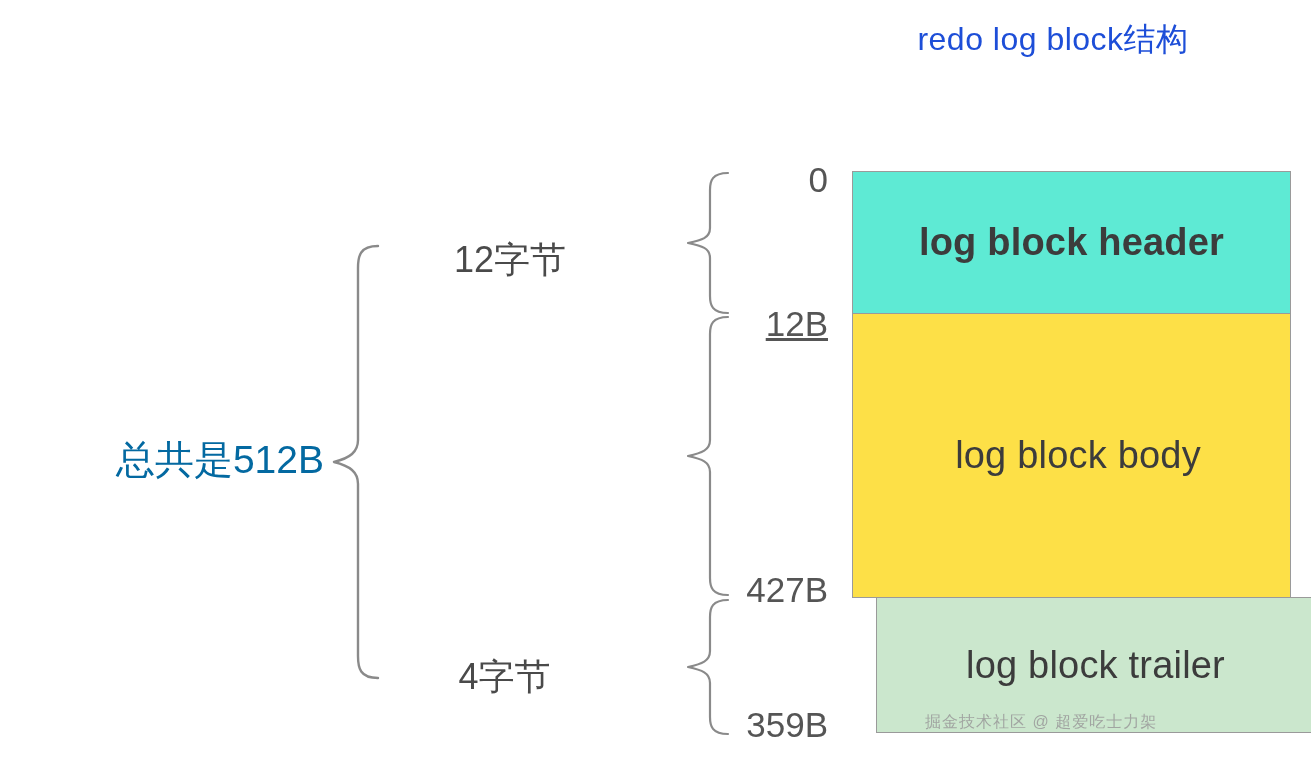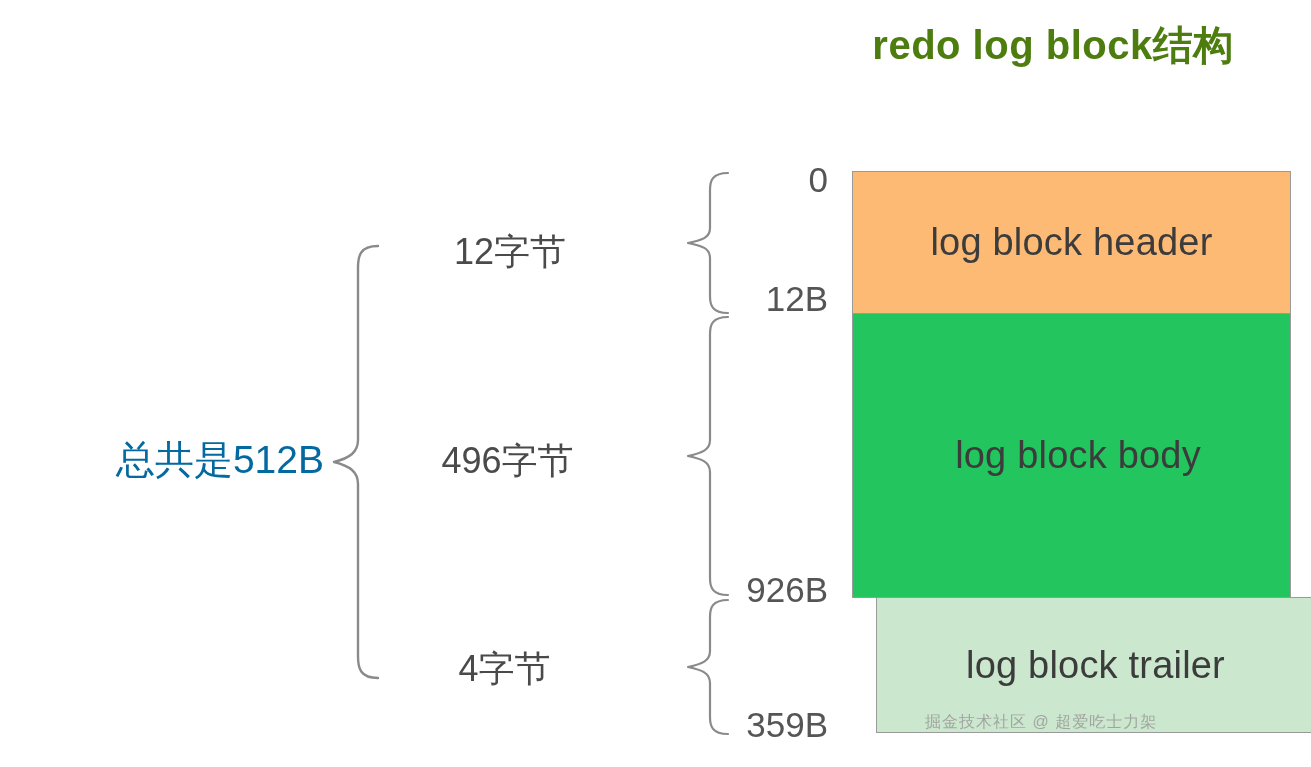--- a/index.html
+++ b/index.html
@@ -18,23 +18,23 @@
     overflow: hidden;
   }
 
   
   .title {
     position: absolute;
     left: 818px;
     top: 18px;
     width: 470px;
     text-align: center;
-    font-size: 40px;
-    font-weight: 700;
-    color: #4d7c0f;
+    font-size: 32px;
+    font-weight: 400;
+    color: #1d4ed8;
     letter-spacing: 0.5px;
     white-space: nowrap;
   }
 
   
   .total-label {
     position: absolute;
     left: 34px;
     top: 433px;
     width: 290px;
@@ -44,35 +44,36 @@
     white-space: nowrap;
   }
 
   
   .size-label {
     position: absolute;
     font-size: 36px;
     color: #4a4a4a;
     white-space: nowrap;
     text-align: center;
+    margin-top: 8px;
   }
   .size-label.s-header { left: 395px; top: 228px; width: 230px; }
   .size-label.s-body   { left: 385px; top: 437px; width: 245px; }
   .size-label.s-trailer{ left: 392px; top: 645px; width: 225px; }
 
   
   .offset-label {
     position: absolute;
     font-size: 35px;
     color: #555555;
     white-space: nowrap;
     text-align: right;
   }
   .offset-label.o-0    { left: 660px; top: 160px;  width: 168px; }
-  .offset-label.o-12   { left: 660px; top: 279px;  width: 168px; }
+  .offset-label.o-12   { left: 660px; top: 304px;  width: 168px; text-decoration: underline; }
   .offset-label.o-508  { left: 640px; top: 570px;  width: 188px; }
   .offset-label.o-512  { left: 640px; top: 705px;  width: 188px; }
 
   
   .brace-svg {
     position: absolute;
     left: 0;
     top: 0;
     width: 1311px;
     height: 767px;
@@ -130,26 +131,25 @@
 </head>
 <body>
 
 <div id="stage">
 
   <div class="title">redo log block结构</div>
 
   <div class="total-label">总共是512B</div>
 
   <div class="size-label s-header">12字节</div>
-  <div class="size-label s-body">496字节</div>
   <div class="size-label s-trailer">4字节</div>
 
   <div class="offset-label o-0">0</div>
   <div class="offset-label o-12">12B</div>
-  <div class="offset-label o-508">926B</div>
+  <div class="offset-label o-508">427B</div>
   <div class="offset-label o-512">359B</div>
 
   <svg class="brace-svg" viewBox="0 0 1311 767">
 
     <path class="brace-path" d="M 378 246
              C 360 246, 358 256, 358 268
              L 358 440
              C 358 452, 350 458, 334 462
              C 350 466, 358 472, 358 484
              L 358 656
@@ -174,24 +174,24 @@
     <path class="brace-path thin" d="M 728 600
              C 712 600, 710 608, 710 617
              L 710 651
              C 710 661, 702 664, 688 667
              C 702 670, 710 673, 710 683
              L 710 717
              C 710 726, 712 734, 728 734"></path>
   </svg>
 
   <div class="block-col">
-    <div class="block b-header" style="background:#fdba74;">
+    <div class="block b-header" style="background:#5eead4;font-weight:bold;">
       <span class="block-text">log block header</span>
     </div>
-    <div class="block b-body" style="background:#22c55e;padding-left:13px;">
+    <div class="block b-body" style="background:#fde047;padding-left:13px;">
       <span class="block-text">log block body</span>
     </div>
     <div class="block b-trailer" style="background:#cbe7cd;">
       <span class="block-text">log block trailer</span>
     </div>
   </div>
 
   <div class="watermark">掘金技术社区 @ 超爱吃士力架</div>
 
 </div>

